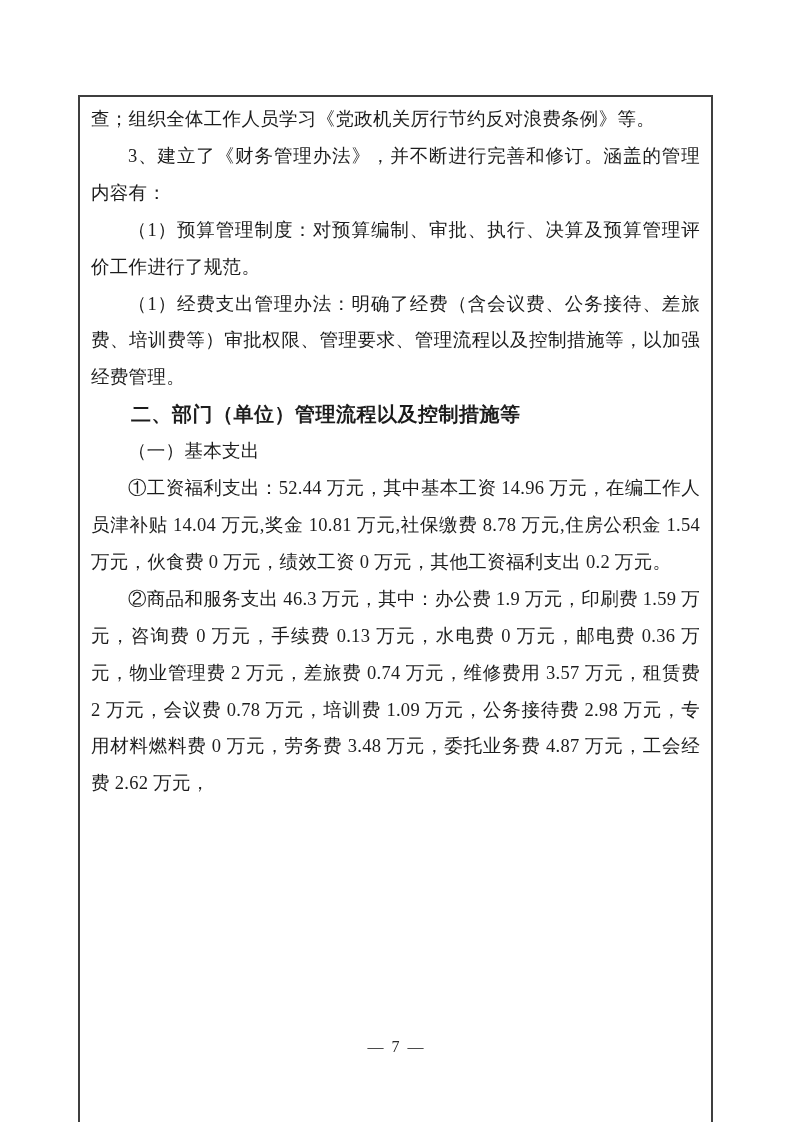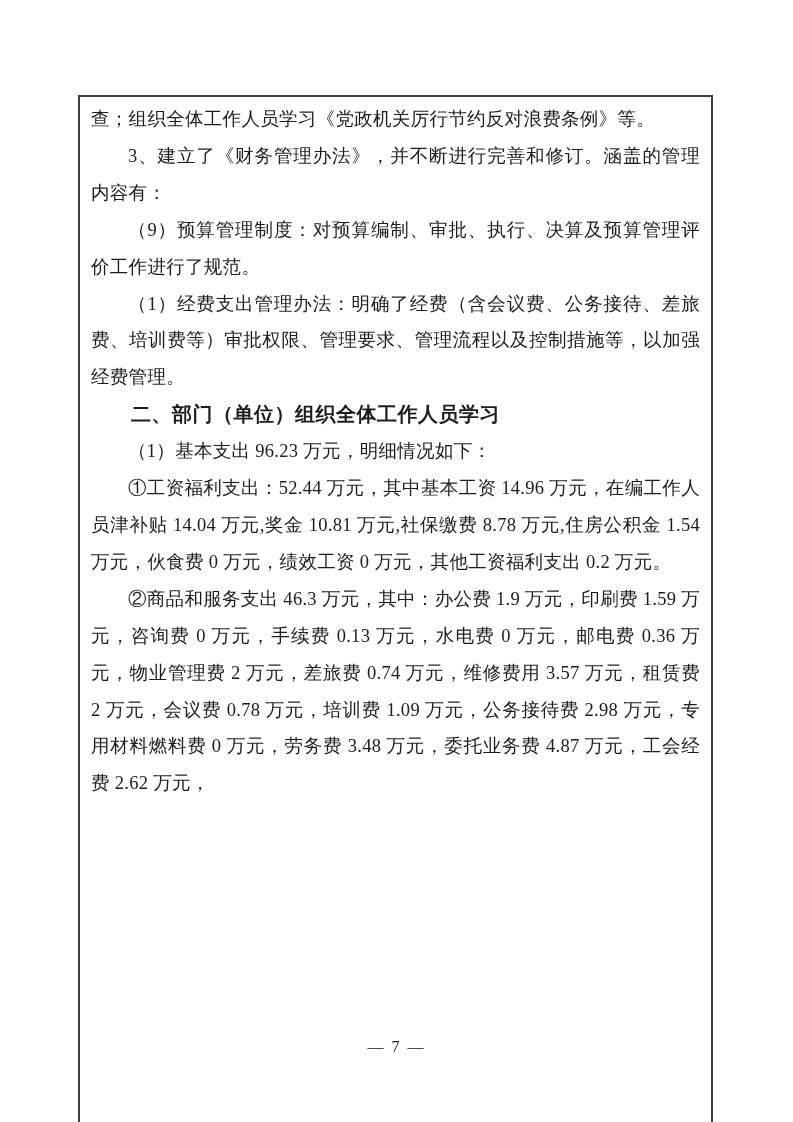--- a/index.html
+++ b/index.html
@@ -57,22 +57,22 @@
     color: #2a2a2a;
   }
 </style>
 </head>
 <body>
 
 <div class="doc-frame">
   <div>
       <p class="para">查；组织全体工作人员学习《党政机关厉行节约反对浪费条例》等。</p>
       <p class="para indent">3、建立了《财务管理办法》，并不断进行完善和修订。涵盖的管理内容有：</p>
-      <p class="para indent">（9）预算管理制度：对预算编制、审批、执行、决算及预算管理评价工作进行了规范。</p>
+      <p class="para indent">（1）预算管理制度：对预算编制、审批、执行、决算及预算管理评价工作进行了规范。</p>
       <p class="para indent">（1）经费支出管理办法：明确了经费（含会议费、公务接待、差旅费、培训费等）审批权限、管理要求、管理流程以及控制措施等，以加强经费管理。</p>
-      <p class="para indent heading">二、部门（单位）组织全体工作人员学习</p>
-      <p class="para indent">（1）基本支出 96.23 万元，明细情况如下：</p>
+      <p class="para indent heading">二、部门（单位）管理流程以及控制措施等</p>
+      <p class="para indent">（一）基本支出</p>
       <p class="para indent">①工资福利支出：52.44 万元，其中基本工资 14.96 万元，在编工作人员津补贴 14.04 万元,奖金 10.81 万元,社保缴费 8.78 万元,住房公积金 1.54 万元，伙食费 0 万元，绩效工资 0 万元，其他工资福利支出 0.2 万元。</p>
       <p class="para indent">②商品和服务支出 46.3 万元，其中：办公费 1.9 万元，印刷费 1.59 万元，咨询费 0 万元，手续费 0.13 万元，水电费 0 万元，邮电费 0.36 万元，物业管理费 2 万元，差旅费 0.74 万元，维修费用 3.57 万元，租赁费 2 万元，会议费 0.78 万元，培训费 1.09 万元，公务接待费 2.98 万元，专用材料燃料费 0 万元，劳务费 3.48 万元，委托业务费 4.87 万元，工会经费 2.62 万元，</p>
     </div>
 </div>
 
 <div class="page-footer">— 7 —</div>
 
 </body></html>

